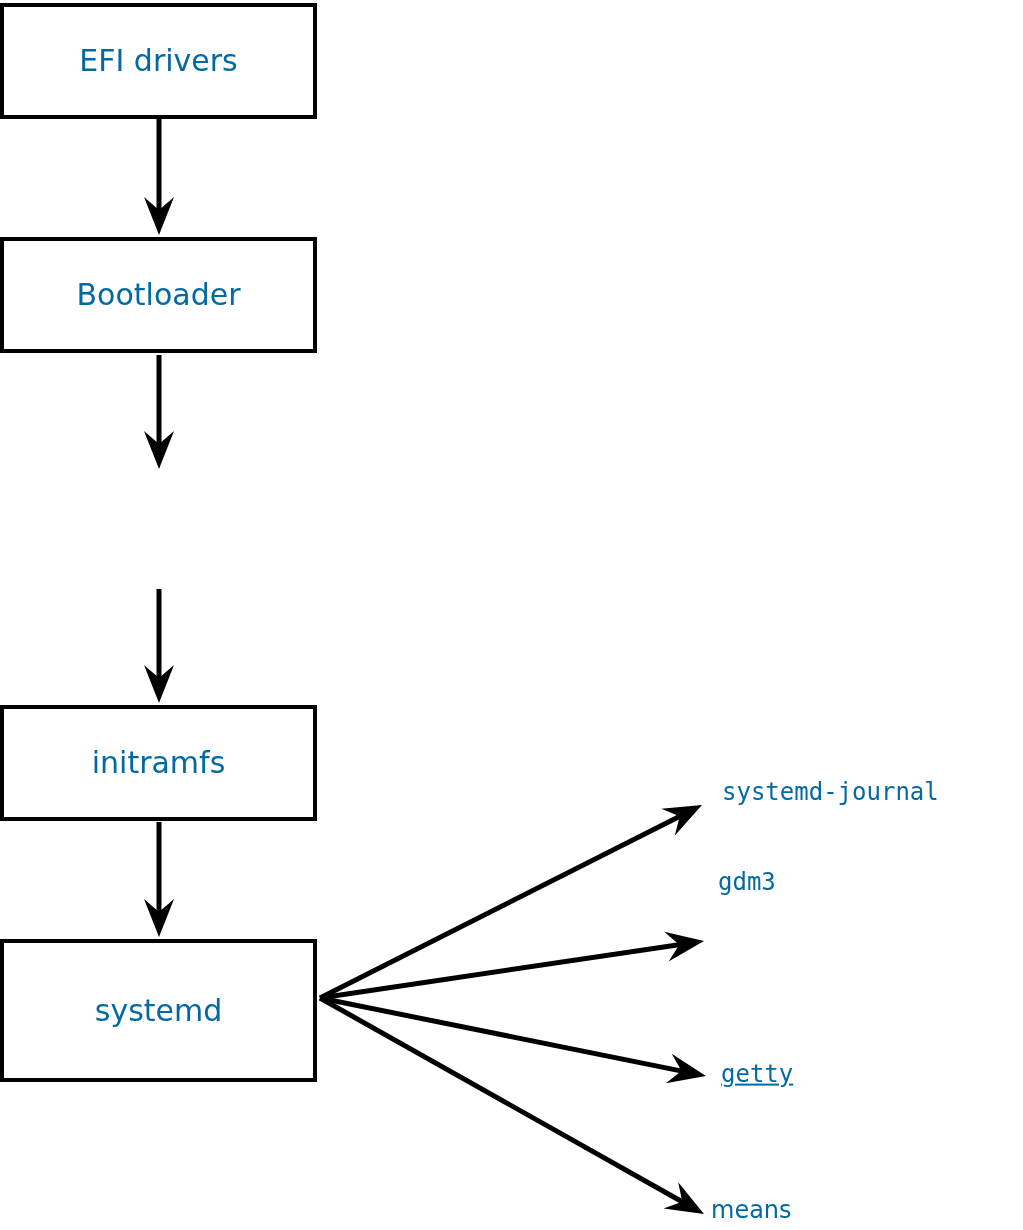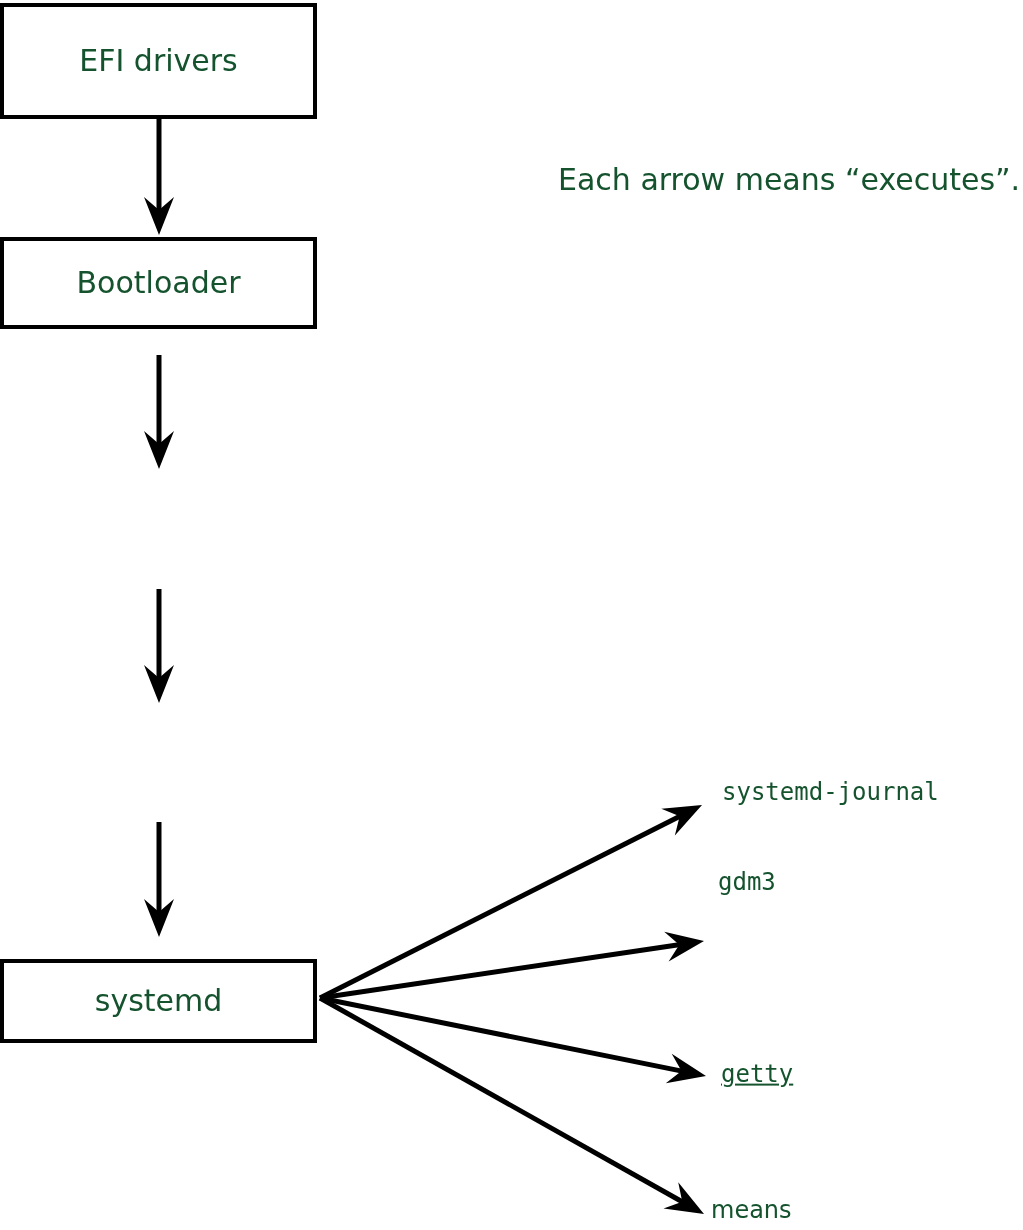--- a/index.html
+++ b/index.html
@@ -5,21 +5,21 @@
   html, body {
     margin: 0;
     padding: 0;
     background: #ffffff;
   }
   .canvas {
     position: relative;
     width: 1023px;
     height: 1230px;
     background: #ffffff;
-    color: #14532d;
+    color: #0369a1;
     font-family: "DejaVu Sans", sans-serif;
     overflow: hidden;
   }
   .arrows-layer {
     position: absolute;
     left: 0;
     top: 0;
     width: 1023px;
     height: 1230px;
   }
@@ -91,33 +91,35 @@
       <g>
         <line x1="320" y1="998" x2="684.8253381832599" y2="1203.2142527280837" stroke="#000000" stroke-width="5"></line>
         <polygon points="704,1214 663.5262109947787,1208.443705950831 682.2106115718863,1201.7434690091861 678.2340481837555,1182.2964398370946" fill="#000000"></polygon>
       </g>
     </svg>
 
   <div class="node" style="left:0px; top:3px; width:317px; height:116px;">
     <span>EFI drivers</span>
   </div>
 
-  <div class="node" style="left:0px; top:237px; width:317px; height:92px;">
+  <div class="node" style="left:0px; top:237px; width:317px; height:116px;">
     <span>Bootloader</span>
   </div>
 
 
+  <div class="node" style="left:0px; top:705px; width:317px; height:116px;">
+    <span>initramfs</span>
+  </div>
 
-  <div class="node" style="left:0px; top:939px; width:317px; height:84px;margin-top:20px;">
+  <div class="node" style="left:0px; top:939px; width:317px; height:143px;">
     <span>systemd</span>
   </div>
 
   <div class="leaf-label" style="left:722px; top:792px;">systemd-journal</div>
 
   <div class="leaf-label" style="left:718px; top:882px;">gdm3</div>
 
   <div class="leaf-label" style="left:721px; top:1074px;text-decoration:underline;">getty</div>
 
   <div class="leaf-label sans" style="left:711px; top:1210px;">means</div>
 
-  <div class="annotation" style="left:558px; top:180px;">Each arrow means “executes”.</div>
 
 </div>
 
 </body></html>

